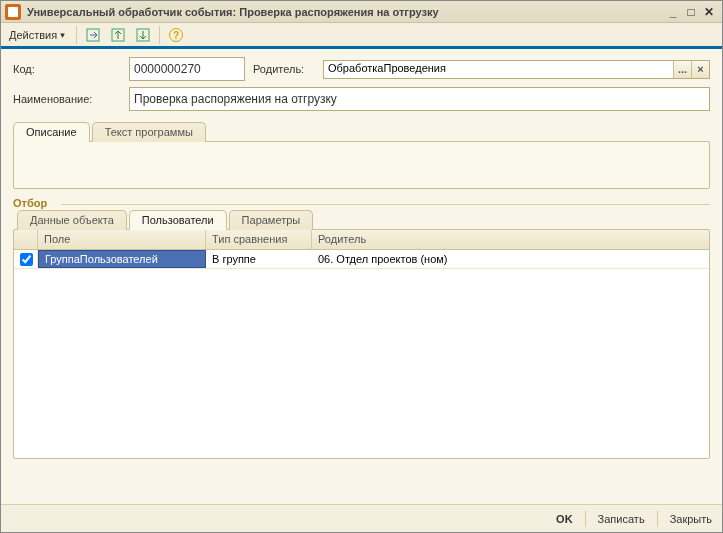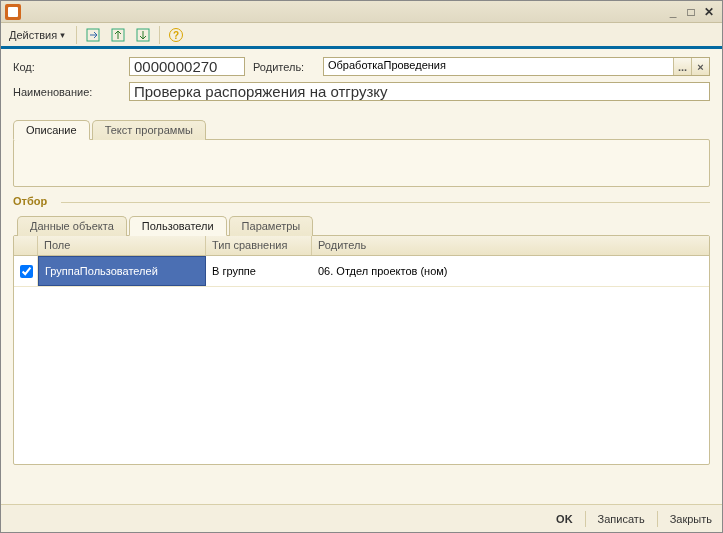--- a/index.html
+++ b/index.html
@@ -77,22 +77,22 @@
 
   .form {
     padding: 8px 12px 4px 12px;
   }
   .row { display: flex; align-items: center; margin-bottom: 6px; }
   .row .lbl { width: 116px; color: #333; }
   .input {
     height: 19px;
     border: 1px solid #b8ac7d;
     background: #fff;
-    padding: 3px 4px;
-    font-size: 15px;
+    padding: 11px 4px;
+    font-size: 12px;
     color: #333;
   }
   .code-input { width: 116px; }
   .parent-wrap { display: flex; flex: 1; margin-left: 8px; align-items:center; }
   .parent-wrap .lbl { width: 70px; }
   .parent-field {
     flex: 1; display: flex;
     border: 1px solid #b8ac7d; background: #fff; height: 19px;
   }
   .parent-field .val { flex: 1; padding: 1px 4px; }
@@ -116,21 +116,20 @@
   .tab {
     padding: 3px 12px;
     border: 1px solid #c9bf96;
     border-bottom: none;
     border-radius: 5px 5px 0 0;
     background: linear-gradient(#f4eed9,#eee7cc);
     color: #555;
     cursor: pointer;
     margin-right: 2px;
     position: relative;
-    margin-top: 8px;
   }
   .tab.active {
     background: #fbf8ec;
     color: #222; font-weight: normal;
     border-bottom: 1px solid #fbf8ec;
     z-index: 3;
   }
   .panel1 {
     margin: 0 12px 6px 12px;
     border: 1px solid #c9bf96;
@@ -166,21 +165,21 @@
   .gh {
     border-right: 1px solid #d5cba6;
     padding: 3px 6px; color: #555;
   }
   .gh.c0 { width: 24px; }
   .gh.c1 { width: 168px; }
   .gh.c2 { width: 106px; }
   .gh.c3 { flex: 1; border-right:none;}
   .gridbody { flex:1; overflow:auto; }
   .grow {
-    display:flex; height: 31px; align-items:flex-start;
+    display:flex; height: 19px; align-items:flex-start;
     border-bottom: 1px solid #eee7cc;
   }
   .gc { padding: 0 6px; height:100%; display:flex; align-items:center;}
   .gc.c0 { width:24px; justify-content:center; border-right:1px solid #eee7cc;}
   .gc.c1 { width:168px; background:#4b6fb3; color:#fff; border:1px solid #2f4f8f; }
   .gc.c2 { width:106px; }
   .gc.c3 { flex:1; }
 
   .footer {
     margin-top: auto;
@@ -194,20 +193,21 @@
   .footer .tbtn2 { color: #333; cursor:pointer; }
   .footer .fsep { width:1px; height:16px; background:#d5cba6; }
 </style>
 </head>
 <body>
 
 <div class="window">
 
   <div class="titlebar">
     <div class="icon"></div>
+    <span>Универсальный обработчик события: Проверка распоряжения на отгрузку</span>
     <div class="spacer"></div>
     <div class="winbtn">_</div>
     <div class="winbtn">□</div>
     <div class="winbtn">✕</div>
   </div>
 
   <div class="toolbar">
     <div class="actions">
       <span>Действия</span>
       <span class="caret">▾</span>

